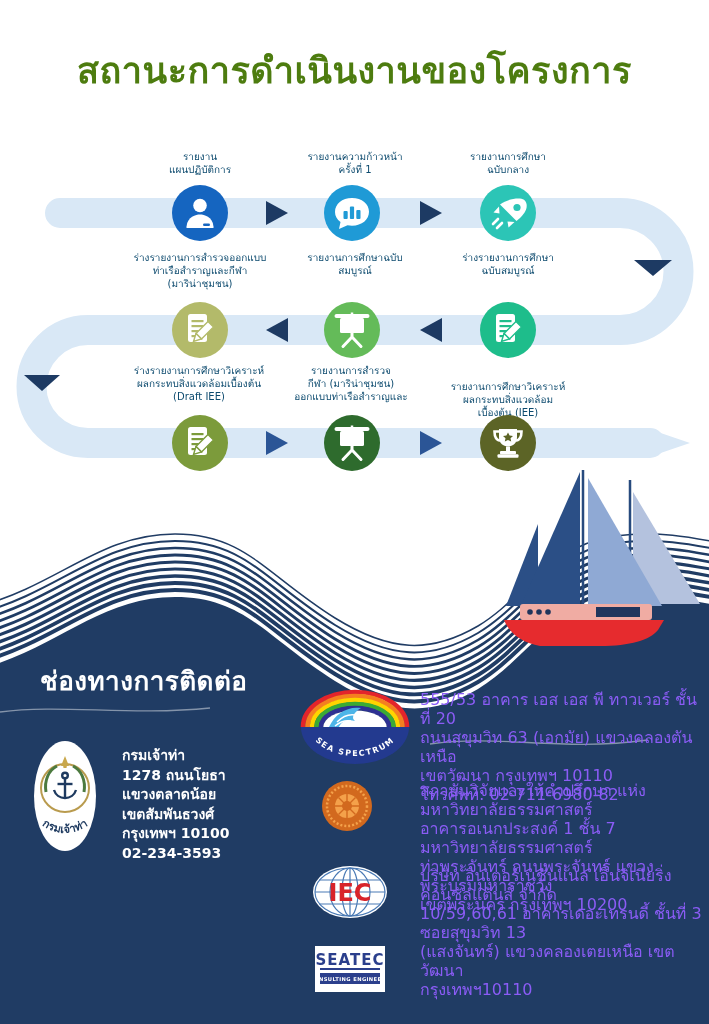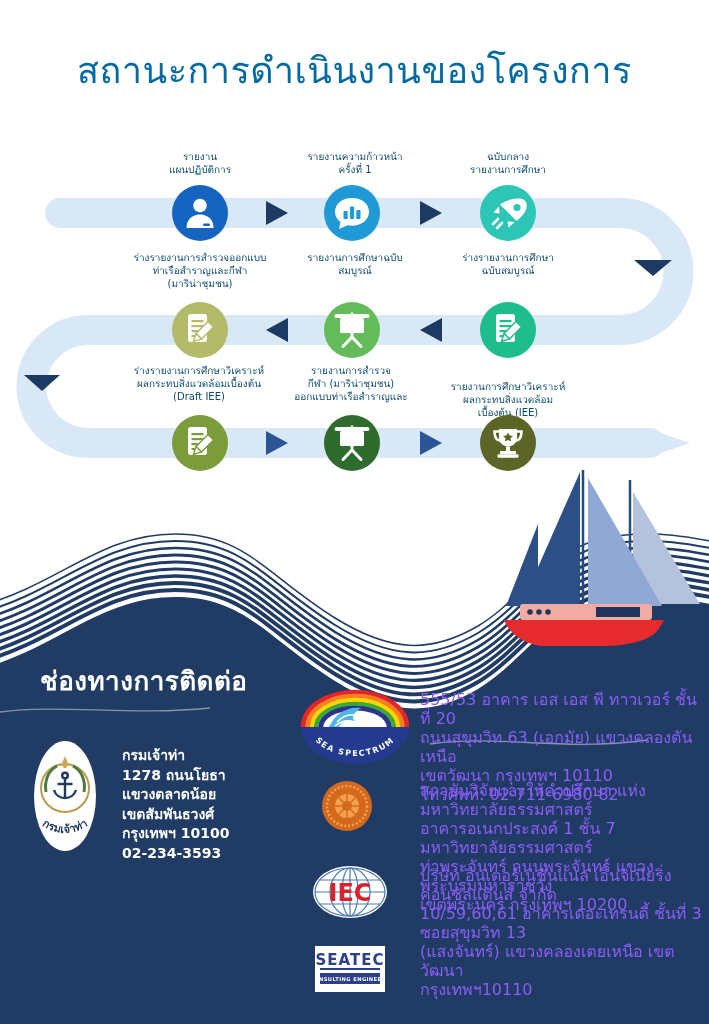--- a/index.html
+++ b/index.html
@@ -2,21 +2,21 @@
 <html><head>
 <meta charset="utf-8">
 <style>
   html,body{margin:0;padding:0;background:#ffffff;}
   .canvas{
     position:relative;width:709px;height:1024px;overflow:hidden;background:#fff;
     font-family:"DejaVu Sans","Liberation Sans",sans-serif;
   }
   .title{
     position:absolute;top:42px;left:0;width:709px;text-align:center;
-    font-size:36px;font-weight:normal;color:#0369a1;letter-spacing:.5px;
+    font-size:36px;font-weight:bold;color:#4d7c0f;letter-spacing:.5px;
   }
   .flow-svg{position:absolute;top:0;left:0;width:709px;height:480px;}
   .band{fill:none;stroke:#d9e8f6;stroke-width:30;stroke-linecap:round;}
   .tri{fill:#1d3a63;}
   .tri-r3{fill:#2b5596;}
   .step-circle{
     position:absolute;width:56px;height:56px;border-radius:50%;
     display:flex;align-items:center;justify-content:center;
   }
   .step-label{
@@ -67,22 +67,22 @@
 
   <div class="step-label" style="left:120px;top:150px;width:160px">
     <span>รายงาน</span>
     <span>แผนปฏิบัติการ</span>
   </div>
   <div class="step-label" style="left:255px;top:150px;width:200px">
     <span>รายงานความก้าวหน้า</span>
     <span>ครั้งที่ 1</span>
   </div>
   <div class="step-label" style="left:418px;top:150px;width:180px">
+    <span>รายงานการศึกษา</span>
     <span>ฉบับกลาง</span>
-    <span>รายงานการศึกษา</span>
   </div>
 
   <div class="step-label" style="left:92px;top:251px;width:216px">
     <span>ร่างรายงานการสำรวจออกแบบ</span>
     <span>ท่าเรือสำราญและกีฬา</span>
     <span>(มาริน่าชุมชน)</span>
   </div>
   <div class="step-label" style="left:262px;top:251px;width:186px">
     <span>รายงานการศึกษาฉบับ</span>
     <span>สมบูรณ์</span>

